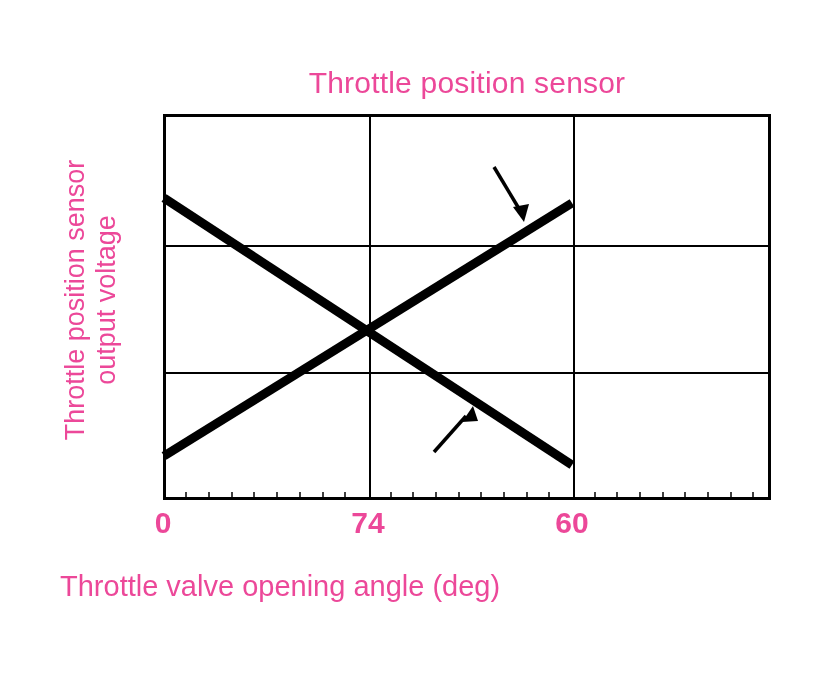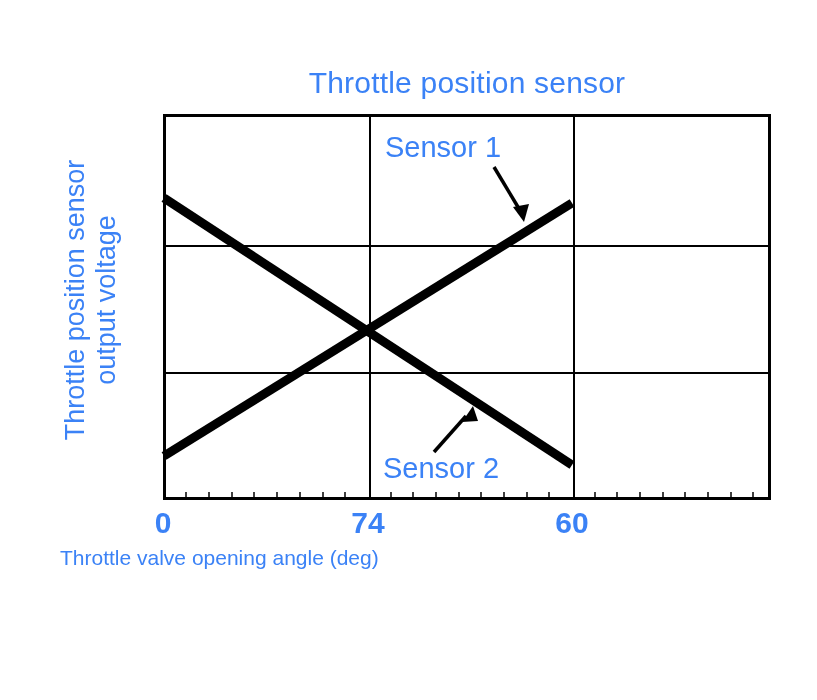--- a/index.html
+++ b/index.html
@@ -6,21 +6,21 @@
     margin: 0;
     padding: 0;
     background: #ffffff;
   }
   #page {
     position: relative;
     width: 817px;
     height: 700px;
     background: #ffffff;
     font-family: "Liberation Sans", sans-serif;
-    color: #3b82f6;
+    color: #ec4899;
     overflow: hidden;
   }
   
   #chart-title {
     position: absolute;
     left: 163px;
     top: 66px;
     width: 608px;
     text-align: center;
     font-size: 30px;
@@ -44,22 +44,22 @@
     font-size: 27px;
     line-height: 31px;
     white-space: nowrap;
     pointer-events: none;
   }
   #y-axis-title .yline { display: block; }
   
   #x-axis-title {
     position: absolute;
     left: 60px;
-    top: 546px;
-    font-size: 21px;
+    top: 570px;
+    font-size: 29px;
     white-space: nowrap;
   }
   
   #figure-id {
     position: absolute;
     left: 43px;
     top: 596px;
     font-size: 24px;
     white-space: nowrap;
   }
@@ -173,19 +173,17 @@
       <line x1="494" y1="167" x2="521" y2="212" stroke="#000000" stroke-width="3.5"></line>
       <polygon points="524,222 513,207 529,204" fill="#000000"></polygon>
     </g>
 
     <g>
       <line x1="434" y1="452" x2="466" y2="416" stroke="#000000" stroke-width="3.5"></line>
       <polygon points="473,406 462,422 478,421" fill="#000000"></polygon>
     </g>
   </svg>
 
-  <div class="series-label" id="sensor1-label">Sensor 1</div>
-  <div class="series-label" id="sensor2-label">Sensor 2</div>
 
   <div id="x-axis-title">Throttle valve opening angle (deg)</div>
 
 
 </div>
 
 </body></html>

